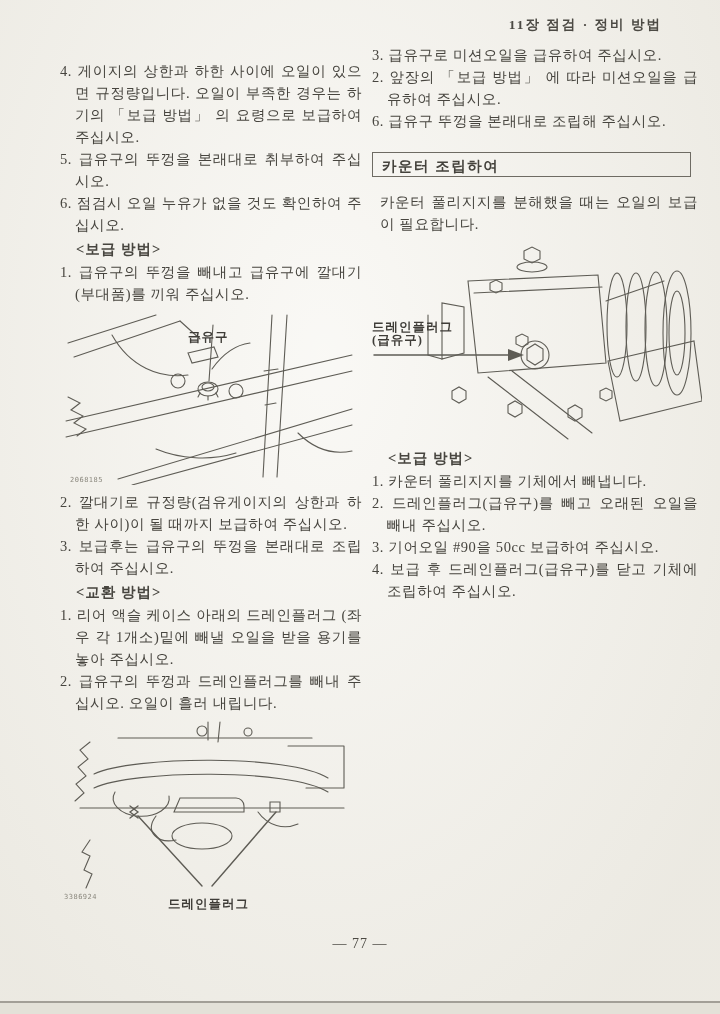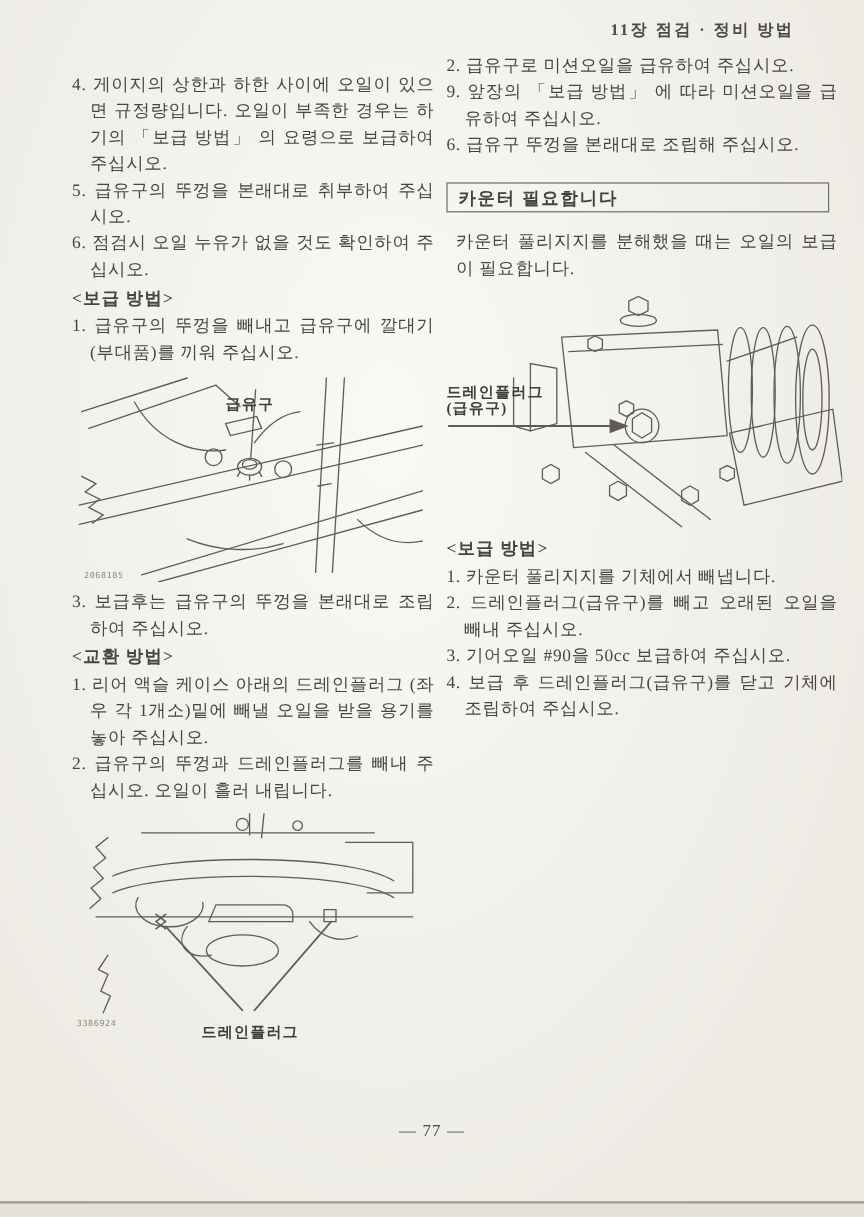--- a/index.html
+++ b/index.html
@@ -19,21 +19,21 @@
     position:absolute;top:16px;right:58px;
     font-size:13.5px;font-weight:bold;letter-spacing:2px;color:#4c4a44;
   }
   .col{position:absolute;font-size:14.5px;line-height:22px;letter-spacing:.6px;}
   .col-left{left:60px;top:60px;width:302px;}
   .col-right{left:372px;top:44px;width:326px;}
   .li{
     margin:0;padding-left:15px;text-indent:-15px;
     text-align:justify;word-break:break-all;
   }
-  .hd{margin:2px 0 1px 0;font-weight:bold;letter-spacing:1px;}
+  .hd{margin:2px 0 1px 16px;font-weight:bold;letter-spacing:1px;}
   .figure{position:relative;}
   .fig1{width:300px;height:176px;margin:4px 0 6px 0;}
   .fig2{width:300px;height:196px;margin:6px 0 6px 0;}
   .fig3{width:330px;height:196px;margin:10px 0 4px 0;}
   .figure svg{position:absolute;left:0;top:0;}
   .fig-label{
     position:absolute;font-size:12.5px;font-weight:bold;color:#3f3d38;
     letter-spacing:1px;line-height:13px;white-space:nowrap;
   }
   .fig1 .fig-label{left:128px;top:2px;margin-top:20px;}
@@ -98,20 +98,21 @@
           <ellipse cx="148" cy="80" rx="10" ry="7"></ellipse>
           <ellipse cx="148" cy="78" rx="6" ry="4"></ellipse>
           <path d="M140,84 l-2,4 M148,87 l0,4 M156,84 l2,4"></path>
           <path d="M153,16 L149,72"></path>
         </g>
       </svg>
       <div class="fig-label">급유구</div>
       <div class="fig-code">2068185</div>
     </div>
 
+    <p class="li">2. 깔대기로 규정량(검유게이지의 상한과 하한 사이)이 될 때까지 보급하여 주십시오.</p>
     <p class="li">3. 보급후는 급유구의 뚜껑을 본래대로 조립하여 주십시오.</p>
 
     <p class="hd">&lt;교환 방법&gt;</p>
     <p class="li">1. 리어 액슬 케이스 아래의 드레인플러그 (좌우 각 1개소)밑에 빼낼 오일을 받을 용기를 놓아 주십시오.</p>
     <p class="li">2. 급유구의 뚜껑과 드레인플러그를 빼내 주십시오. 오일이 흘러 내립니다.</p>
 
     <div class="figure fig2">
       <svg width="300" height="196" viewBox="0 0 300 196">
         <g stroke="#5e5c55" stroke-width="1.1" fill="none" stroke-linecap="round">
           <path d="M148,2 L148,20 M160,2 L158,22"></path>
@@ -135,25 +136,25 @@
           <path d="M30,120 l-8,12 l8,4 l-6,14 l8,4 l-6,14"></path>
         </g>
       </svg>
       <div class="fig-label">드레인플러그</div>
       <div class="fig-code">3386924</div>
     </div>
 
   </div>
 
   <div class="col col-right">
-    <p class="li">2. 급유구로 미션오일을 급유하여 주십시오.</p>
-    <p class="li">9. 앞장의 「보급 방법」 에 따라 미션오일을 급유하여 주십시오.</p>
+    <p class="li">3. 급유구로 미션오일을 급유하여 주십시오.</p>
+    <p class="li">2. 앞장의 「보급 방법」 에 따라 미션오일을 급유하여 주십시오.</p>
     <p class="li">6. 급유구 뚜껑을 본래대로 조립해 주십시오.</p>
 
-    <div class="section-box">카운터 필요합니다</div>
+    <div class="section-box">카운터 조립하여</div>
 
     <p class="li intro">카운터 풀리지지를 분해했을 때는 오일의 보급이 필요합니다.</p>
 
     <div class="figure fig3">
       <svg width="330" height="196" viewBox="0 0 330 196">
         <g stroke="#5e5c55" stroke-width="1.1" fill="none" stroke-linecap="round">
           <path d="M152,6 l8,-4 l8,4 l0,8 l-8,4 l-8,-4 z"></path>
           <ellipse cx="160" cy="22" rx="15" ry="5"></ellipse>
           <path d="M96,36 L226,30 L234,118 L106,128 Z"></path>
           <path d="M102,48 L230,42"></path>

